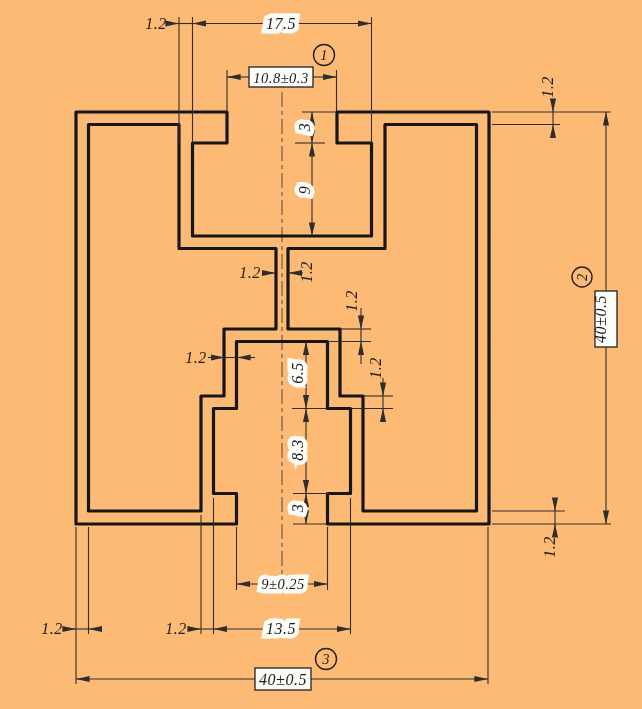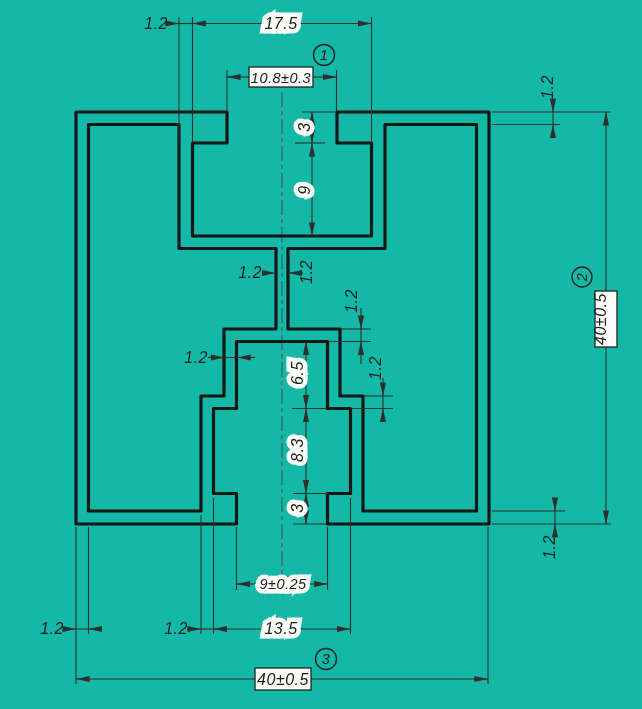--- a/index.html
+++ b/index.html
@@ -1,19 +1,19 @@
 <!DOCTYPE html>
 <html><head>
 <meta charset="utf-8">
 <style>
   html,body{margin:0;padding:0;background:#e8e8e6;}
   .sheet{
     width:642px;height:709px;position:relative;margin:0 auto;
-    background:#14b8a6;overflow:hidden;
-    font-family:Liberation Sans, sans-serif;
+    background:#fdba74;overflow:hidden;
+    font-family:Liberation Serif, serif;
   }
   svg{position:absolute;left:0;top:0;}
   .profile{fill:none;stroke:#161616;stroke-width:3.2;stroke-linejoin:round;stroke-linecap:round;}
   .thin{stroke:#2e2e2e;stroke-width:1.1;fill:none;}
   .center{stroke:#4a4a4a;stroke-width:1;stroke-dasharray:15 4 4 4;fill:none;}
   .dimtxt{font-style:italic;font-size:16px;fill:#1d1d1d;letter-spacing:.5px;}
   .dimtxt.small{font-size:14.5px;}
   .bg{paint-order:stroke;stroke:#fcfcf9;stroke-width:9px;}
   .boxr{fill:#fcfcf9;stroke:#222;stroke-width:1.3;}
   .circ{fill:none;stroke:#222;stroke-width:1.4;}

